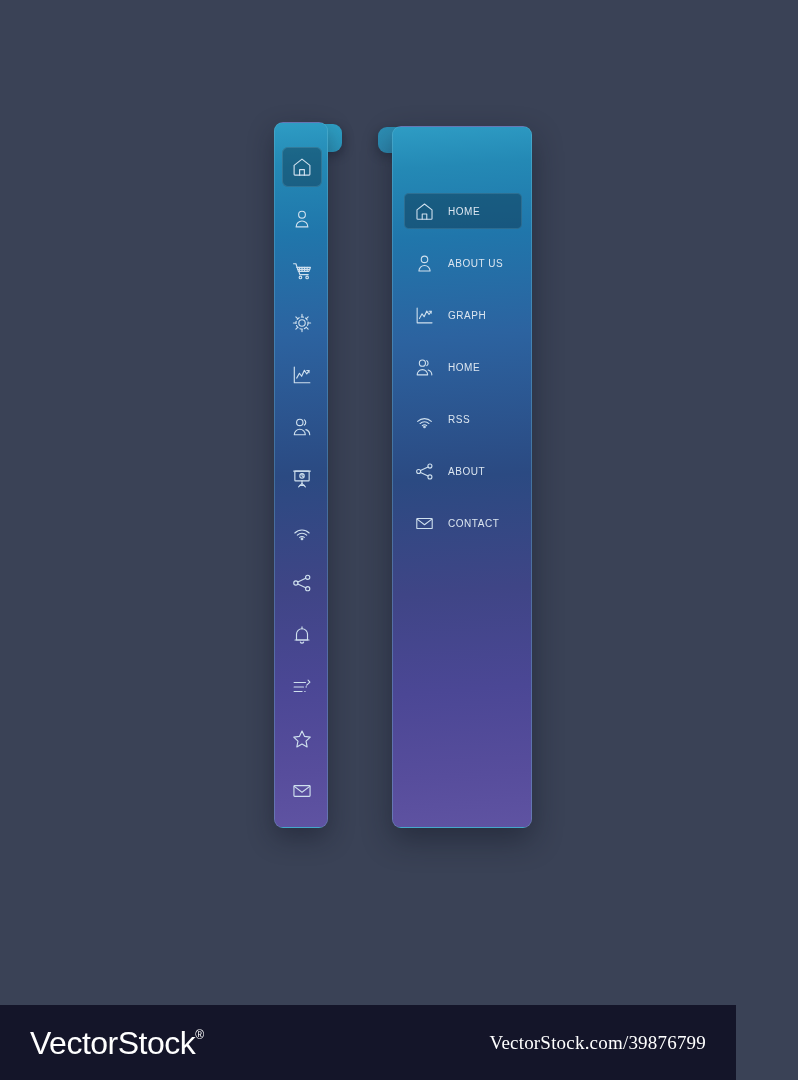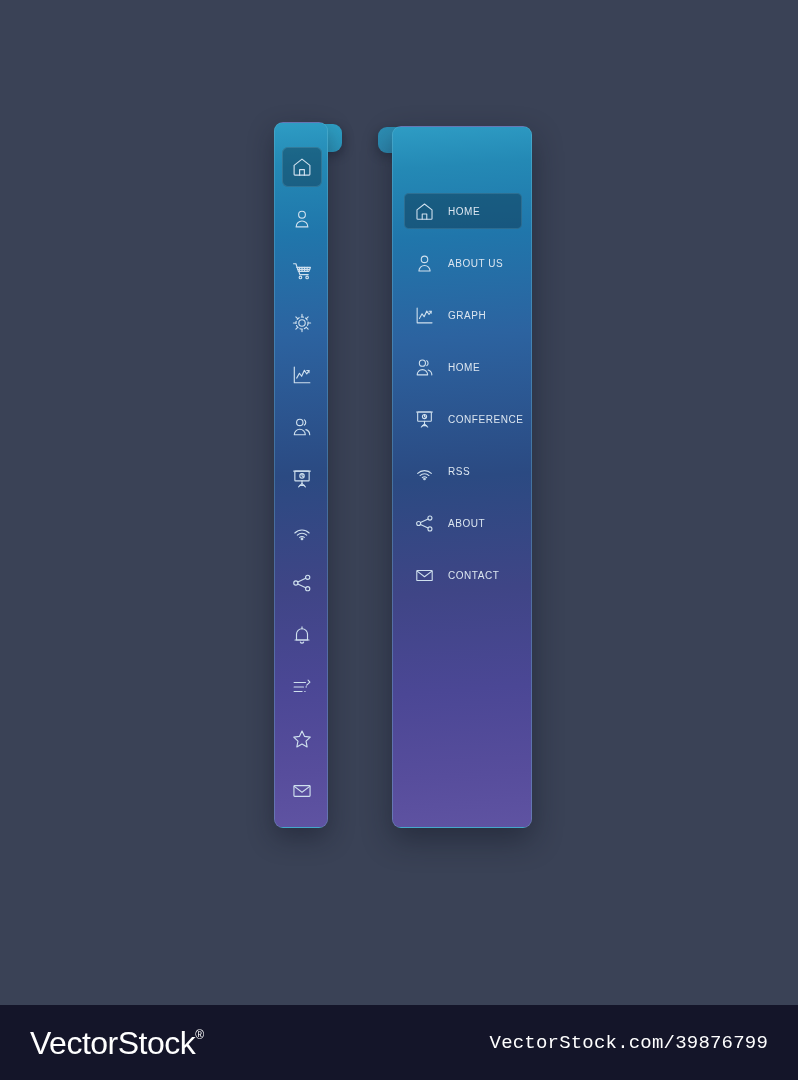--- a/index.html
+++ b/index.html
@@ -198,21 +198,21 @@
     stroke-linejoin: round;
   }
   .rail-item svg.ic { width: 22px; height: 22px; }
   .mi-icon svg.ic   { width: 21px; height: 21px; }
 
   
   #footer {
     position: absolute;
     left: 0;
     top: 1005px;
-    width: 798px;
+    width: 736px;
     height: 75px;
     background: #141529;
     display: flex;
     align-items: center;
     justify-content: space-between;
     padding: 0 30px;
     box-sizing: border-box;
   }
   #brand {
     display: flex;
@@ -221,21 +221,21 @@
     font-size: 32px;
     line-height: 1;
     font-family: "Liberation Sans", sans-serif;
   }
   #brand .b-vector { font-weight: 300; letter-spacing: -0.5px; }
   #brand .b-stock  { font-weight: 400; letter-spacing: -0.5px; }
   #brand .b-reg    { font-size: 12px; margin-top: 2px; font-weight: 400; }
   #wm-url {
     color: #ffffff;
     font-size: 19px;
-    font-family: Liberation Mono, monospace;
+    font-family: Liberation Serif, serif;
     letter-spacing: 0.2px;
   }
 </style>
 </head>
 <body>
 
 <div id="stage">
 
   <div class="collapsed-toggle">
     <span class="chev">»</span>
@@ -415,34 +415,20 @@
                 <path d="M3.6 20.4c0-3.3 2.7-6 6-6s6 2.7 6 6z"></path>
                 <path d="M14.6 4.2a3.5 3.5 0 0 1 0 5.7"></path>
                 <path d="M16.2 14.9a6.1 6.1 0 0 1 4.2 5.5"></path>
               </svg>
             </span>
             <span class="mi-label">HOME</span>
           </div>
           <div class="menu-item">
             <span class="mi-icon">
               <svg viewBox="0 0 24 24" class="ic">
-                <rect x="4.2" y="3.4" width="15.6" height="10.6" rx="0.7"></rect>
-                <path d="M2.9 3.4h18.2"></path>
-                <circle cx="12" cy="8.6" r="2.4"></circle>
-                <path d="M12 6.6v2.0l1.5 1.0"></path>
-                <path d="M12 14v3.1"></path>
-                <path d="M12 17.1 8.3 20.6M12 17.1l3.7 3.5"></path>
-                <path d="M9.6 19.0h4.8"></path>
-              </svg>
-            </span>
-            <span class="mi-label">CONFERENCE</span>
-          </div>
-          <div class="menu-item">
-            <span class="mi-icon">
-              <svg viewBox="0 0 24 24" class="ic">
                 <path d="M4.2 14.2a11 11 0 0 1 15.6 0"></path>
                 <path d="M6.9 16.6a7.2 7.2 0 0 1 10.2 0"></path>
                 <path d="M9.5 19.0a3.5 3.5 0 0 1 5.0 0"></path>
                 <circle cx="12" cy="20.6" r="0.9"></circle>
               </svg>
             </span>
             <span class="mi-label">RSS</span>
           </div>
           <div class="menu-item">
             <span class="mi-icon">

